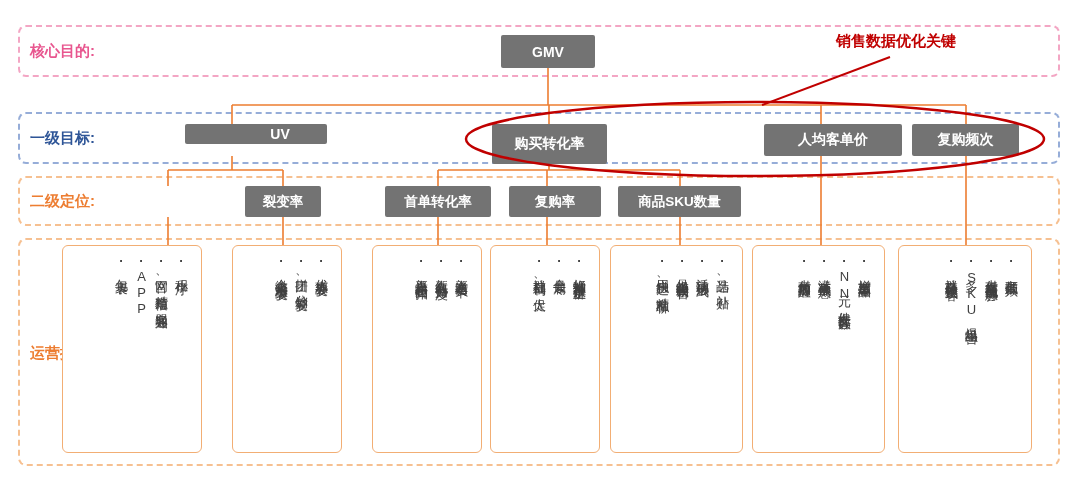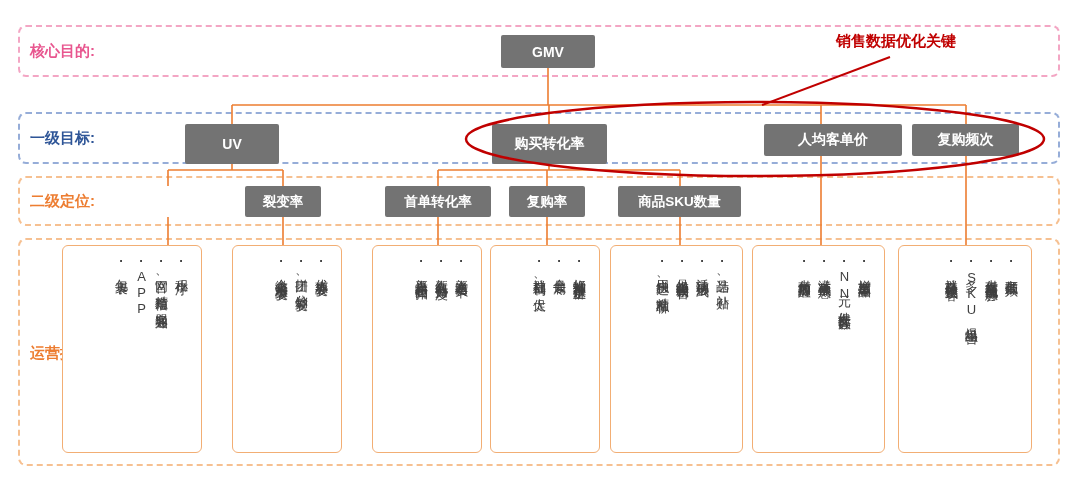--- a/index.html
+++ b/index.html
@@ -21,28 +21,28 @@
   .lbl-core { left:30px; top:42px;  color:#e8568f; }
   .lbl-l1   { left:30px; top:129px; color:#2e5597; }
   .lbl-l2   { left:30px; top:192px; color:#ed7d31; }
   .lbl-ops  { left:30px; top:344px; color:#ed7d31; }
 
   
   .btn { position:absolute; background:#737373; color:#ffffff; font-weight:bold;
          font-size:14px; display:flex; align-items:center; justify-content:center;
          border-radius:2px; white-space:nowrap; }
   .gmv  { left:501px; top:35px;  width:94px;  height:33px; }
-  .l1-0 { left:185px; top:124px; width:94px;  height:40px; }
+  .l1-0 { left:185px; top:124px; width:94px;  height:20px;padding-left:48px; }
   .l1-1 { left:492px; top:124px; width:115px; height:40px; }
   .l1-2 { left:764px; top:124px; width:138px; height:32px; }
   .l1-3 { left:912px; top:124px; width:107px; height:32px; }
   .l2-0 { left:130px; top:186px; width:76px;  height:31px; font-size:13.5px; }
   .l2-1 { left:245px; top:186px; width:76px;  height:31px; font-size:13.5px; }
   .l2-2 { left:385px; top:186px; width:106px; height:31px; font-size:13.5px; }
-  .l2-3 { left:509px; top:186px; width:76px;  height:31px; font-size:13.5px; }
+  .l2-3 { left:509px; top:186px; width:92px;  height:31px; font-size:13.5px; }
   .l2-4 { left:618px; top:186px; width:123px; height:31px; font-size:13.5px; }
 
   
   .vbox { position:absolute; top:245px; height:208px; box-sizing:border-box;
           background:#ffffff; border:1px solid #f2ae74; border-radius:6px;
           padding:7px 8px; writing-mode:vertical-rl; text-orientation:upright;
           color:#3f3f3f; font-size:13px; }
   .b0 { left:62px;  width:140px; }
   .b1 { left:232px; width:110px; }
   .b2 { left:372px; width:110px; }

